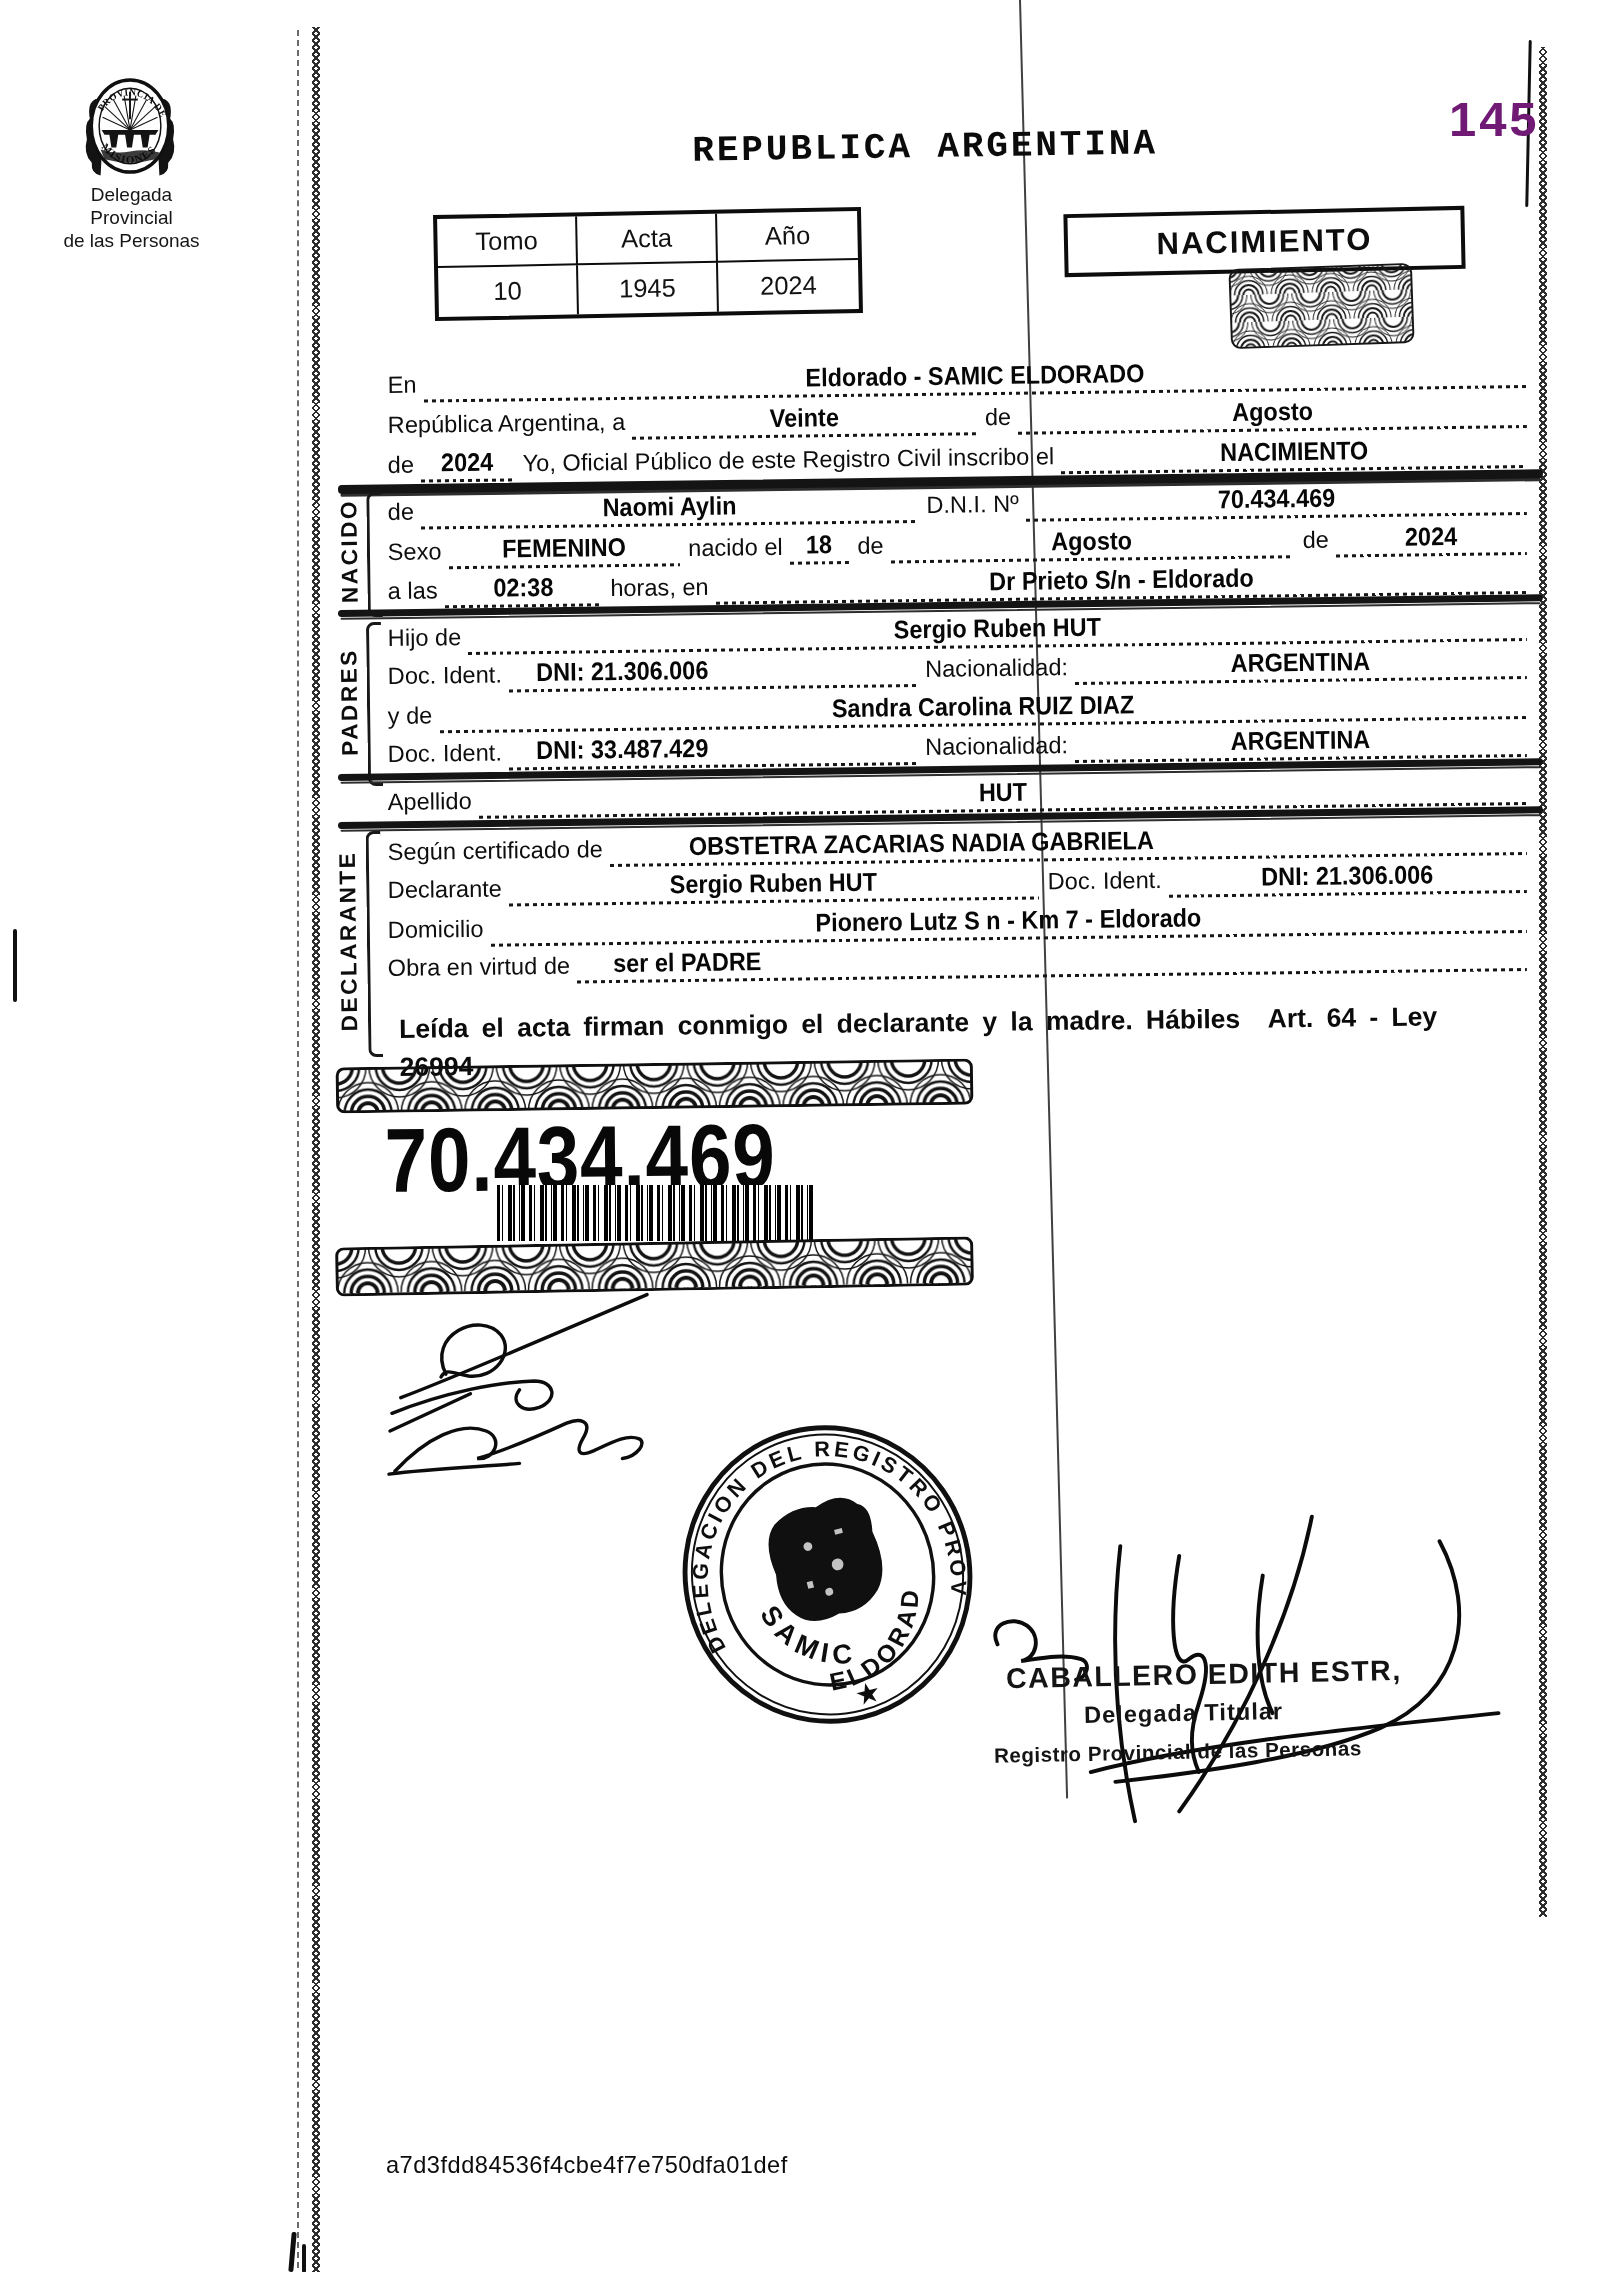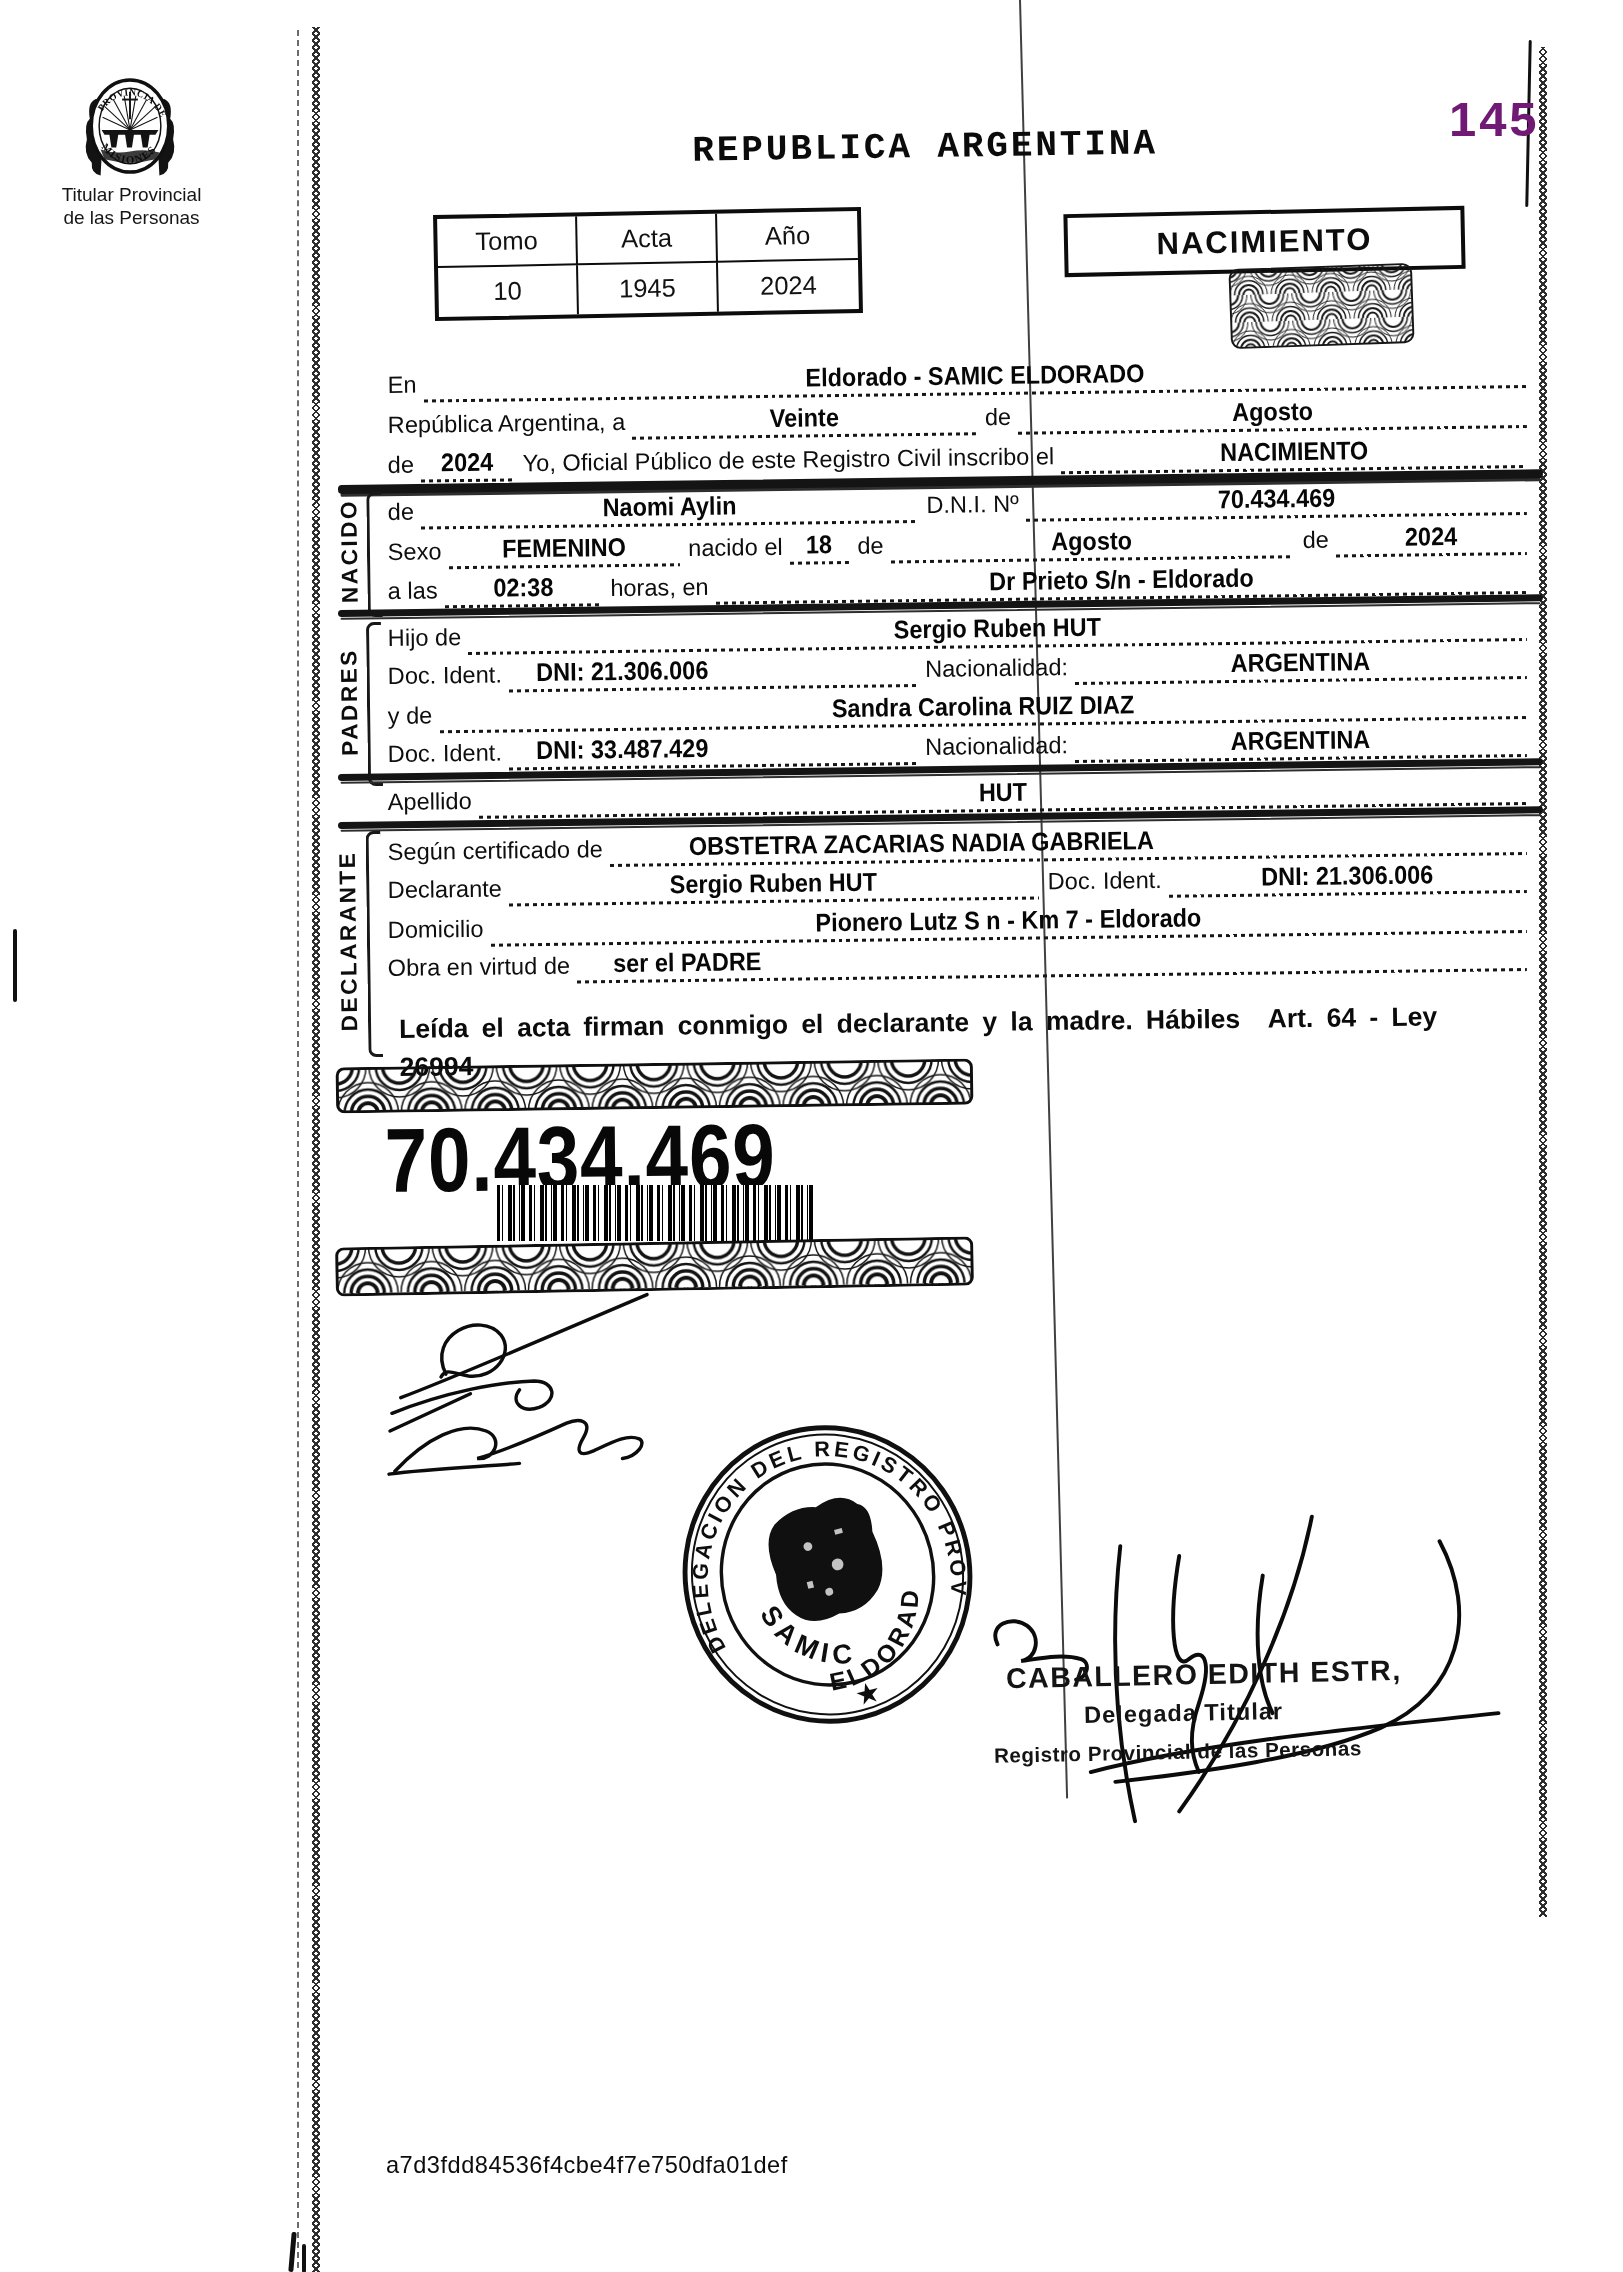--- a/index.html
+++ b/index.html
@@ -137,21 +137,21 @@
     <path id="embTop" d="M 36 96 A 70 82 0 0 1 164 96" fill="none"></path>
     <text font-size="19" font-weight="bold" font-family="Liberation Serif, serif" fill="#0c0c0c" letter-spacing="1">
       <textPath href="#embTop" startOffset="10%">PROVINCIA DE</textPath>
     </text>
     <path id="embBot" d="M 30 128 A 74 86 0 0 0 170 128" fill="none"></path>
     <text font-size="22" font-weight="bold" font-family="Liberation Serif, serif" fill="#0c0c0c" letter-spacing="3">
       <textPath href="#embBot" startOffset="14%">MISIONES</textPath>
     </text>
   </svg>
   <div id="issuer-name">
-    <div>Titular Provincial</div>
+    <div>Delegada Provincial</div>
     <div>de las Personas</div>
   </div>
 
   <div id="doc-title">REPUBLICA ARGENTINA</div>
 
   <div id="acta-table">
     <div class="cell">Tomo</div>
     <div class="cell">Acta</div>
     <div class="cell">Año</div>
     <div class="cell">10</div>

